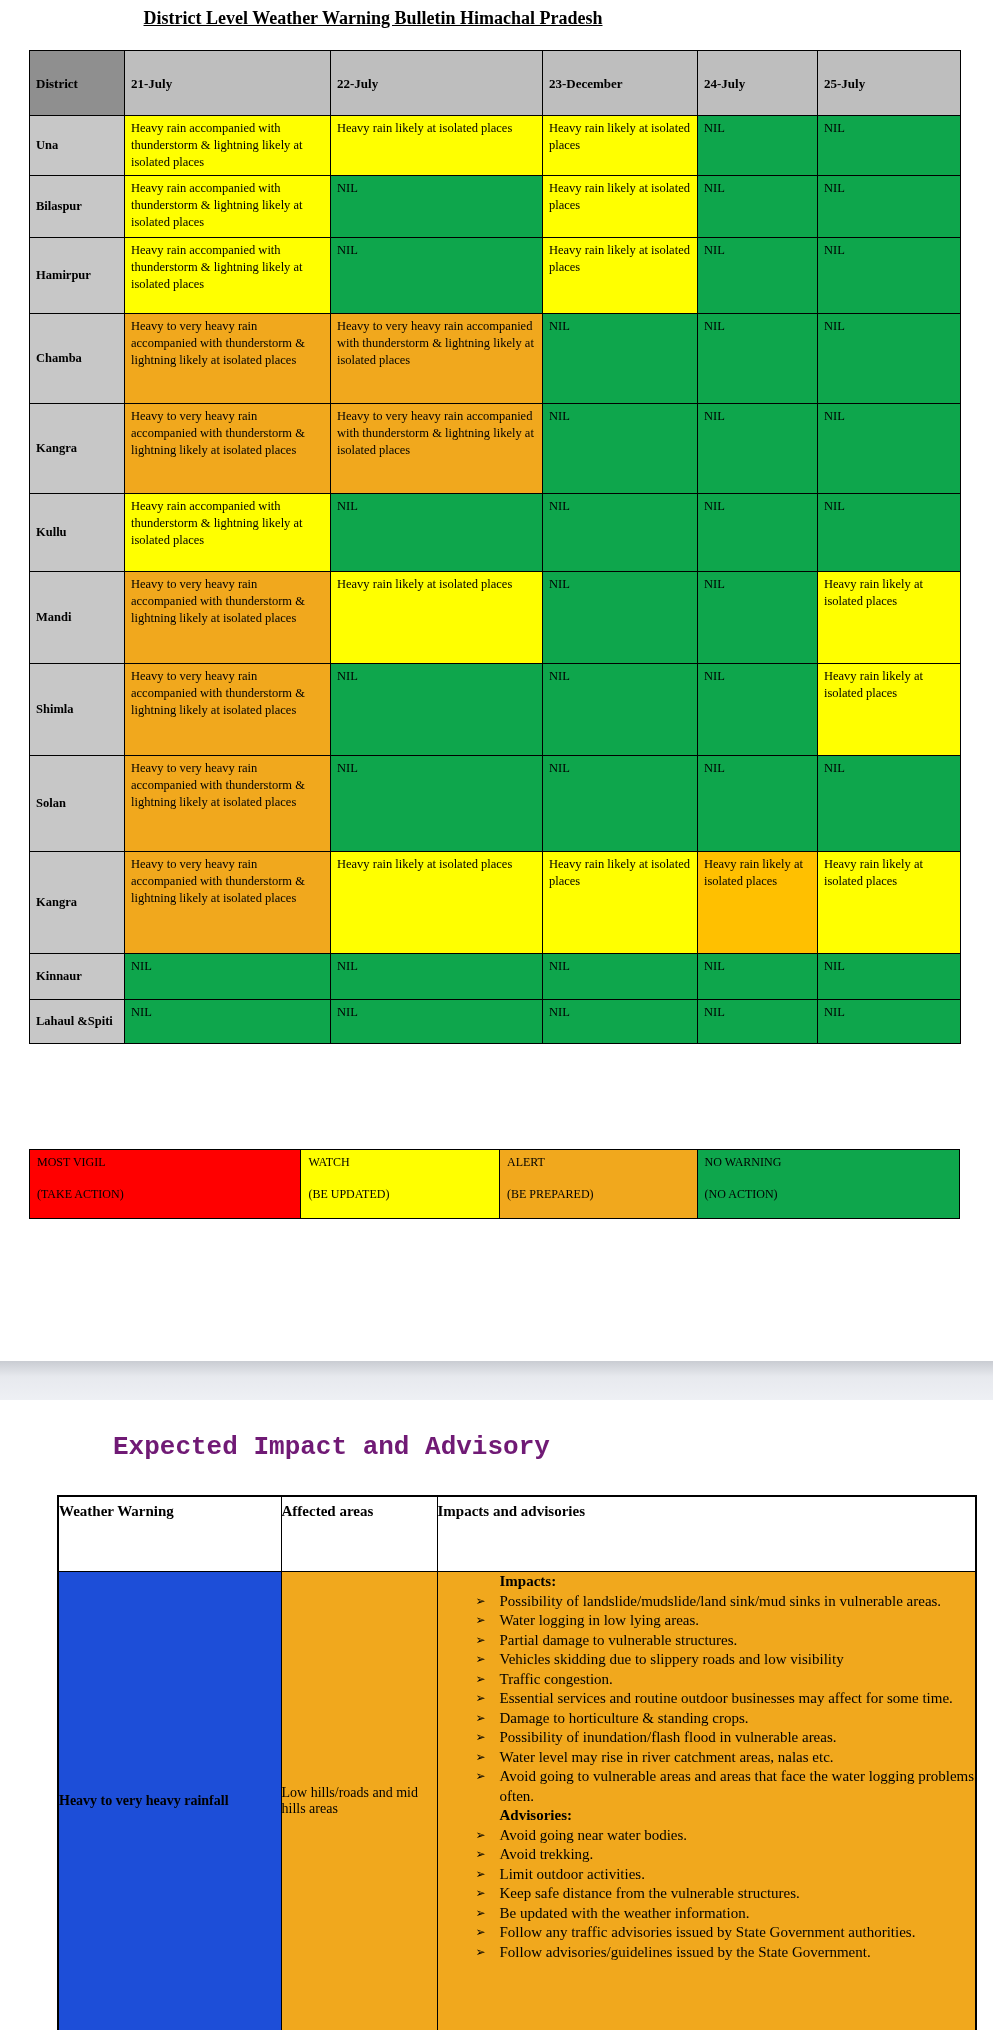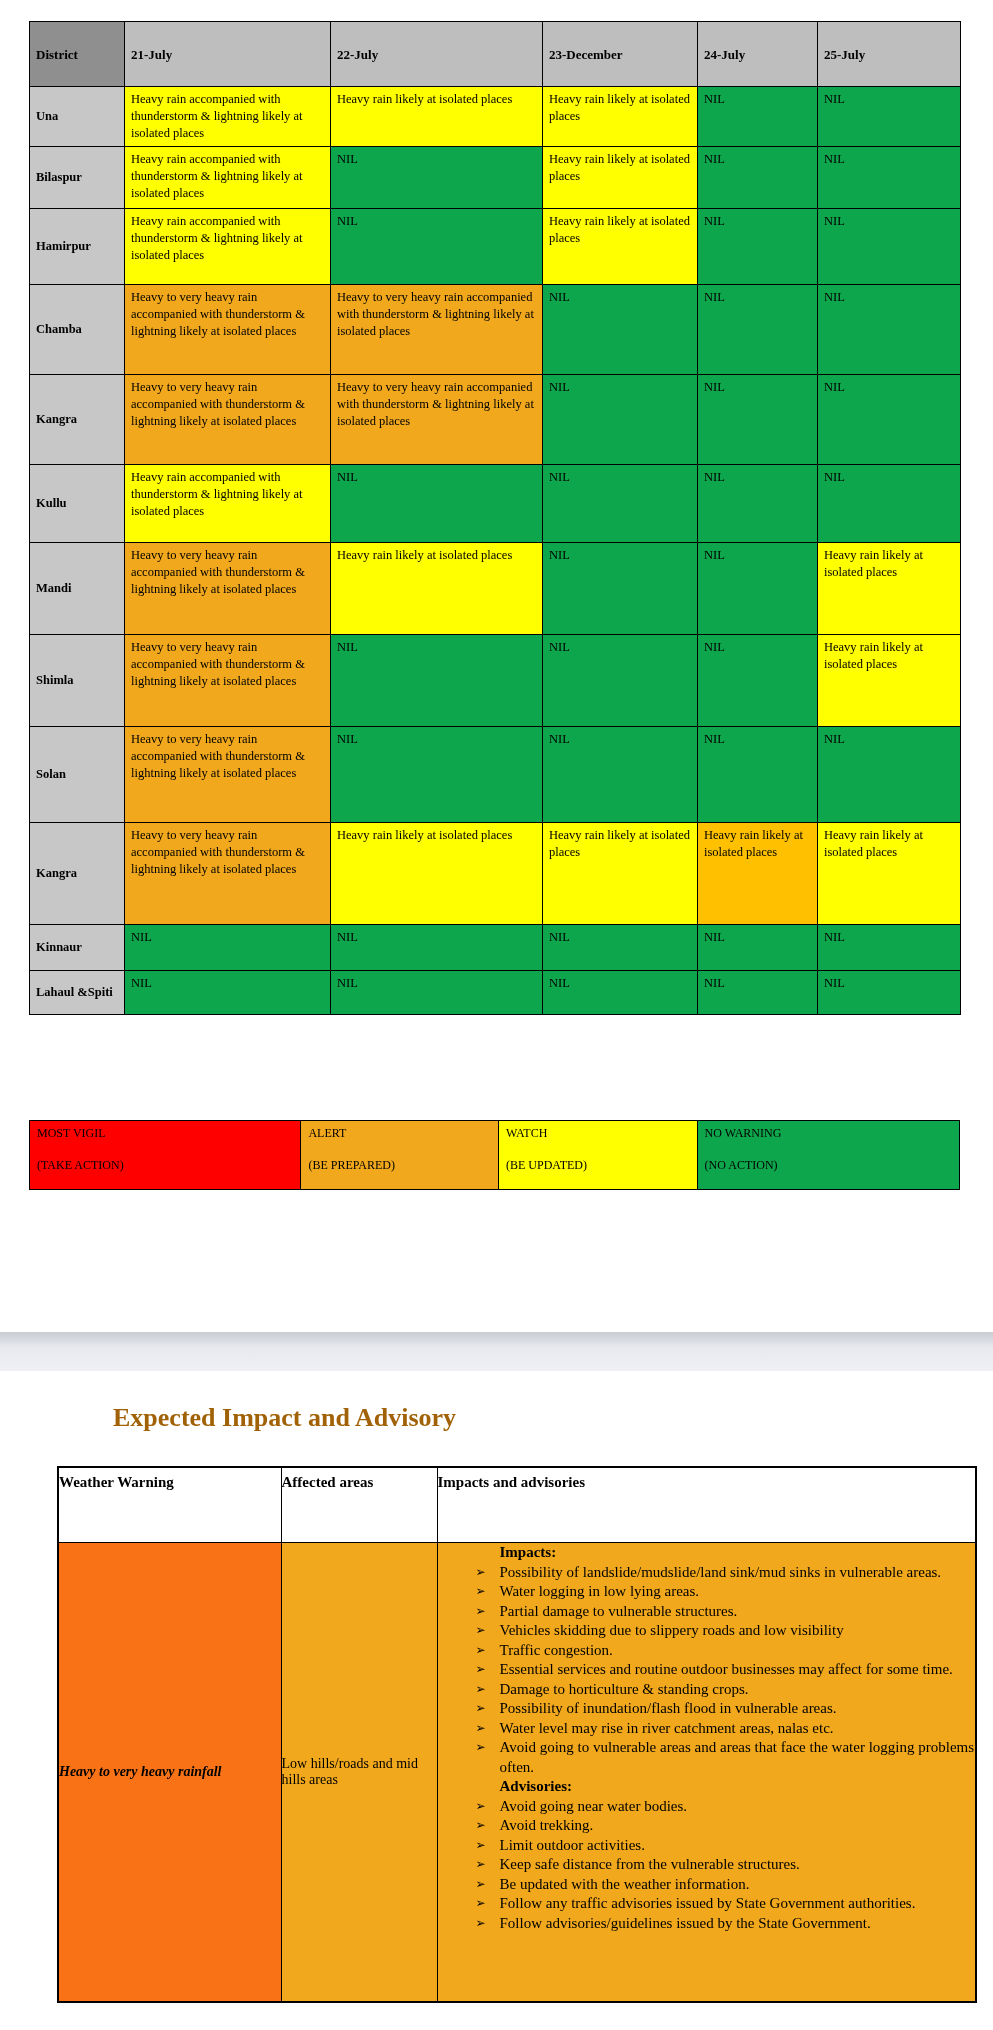--- a/index.html
+++ b/index.html
@@ -133,20 +133,21 @@
     flex:0 0 24px;
     font-size:12px;
   }
   .btext{flex:1;}
 </style>
 </head>
 <body>
 
 <div class="page">
 
+  <div class="title">District Level Weather Warning Bulletin Himachal Pradesh</div>
 
   <table class="wtable">
     <colgroup>
       <col style="width:95px">
         <col style="width:206px">
         <col style="width:212px">
       <col style="width:155px">
         <col style="width:120px">
         <col style="width:143px">
     </colgroup>
@@ -258,52 +259,52 @@
           <td class="wcell" style="background: rgb(14, 166, 76);">NIL</td>
         </tr>
       </tbody>
   </table>
 
   <div class="legend" id="legend">
       <div class="lcell" style="width: 272px; background: rgb(255, 0, 0);">
         <span>MOST VIGIL</span>
         <span class="lsub">(TAKE ACTION)</span>
       </div>
+      <div class="lcell" style="width: 199px; background: rgb(255, 255, 0);">
+        <span>WATCH</span>
+        <span class="lsub">(BE UPDATED)</span>
+      </div>
       <div class="lcell" style="width: 198px; background: rgb(241, 168, 29);">
         <span>ALERT</span>
         <span class="lsub">(BE PREPARED)</span>
-      </div>
-      <div class="lcell" style="width: 199px; background: rgb(255, 255, 0);">
-        <span>WATCH</span>
-        <span class="lsub">(BE UPDATED)</span>
       </div>
       <div class="lcell" style="width: 262px; background: rgb(14, 166, 76);">
         <span>NO WARNING</span>
         <span class="lsub">(NO ACTION)</span>
       </div>
     </div>
 
   <div class="gray-band"></div>
 
-  <div class="impact-heading" style="color: #a16207;">Expected Impact and Advisory</div>
+  <div class="impact-heading" style="color: #701a75; font-family: Liberation Mono, monospace;">Expected Impact and Advisory</div>
 
   <table class="itable">
     <colgroup>
       <col style="width:223px">
         <col style="width:156px">
         <col style="width:539px">
     </colgroup>
     <tbody>
         <tr class="ihead">
       <th>Weather Warning</th>
       <th>Affected areas</th>
       <th>Impacts and advisories</th>
     </tr>
     <tr class="ibody">
-      <td class="warn-cell" style="background: #f97316; font-style: italic;">Heavy to very heavy rainfall</td>
+      <td class="warn-cell" style="background: #1d4ed8;">Heavy to very heavy rainfall</td>
       <td class="area-cell" style="background: rgb(241, 168, 29);">Low hills/roads and mid hills areas</td>
       <td class="imp-cell" style="background: rgb(241, 168, 29);">
         <div class="list-heading">Impacts:</div>
         <div id="impacts-list">
               <div class="bitem">
                 <span class="bul">➢</span>
                 <span class="btext">Possibility of landslide/mudslide/land sink/mud sinks in vulnerable areas.</span>
               </div>
               <div class="bitem">
                 <span class="bul">➢</span>

